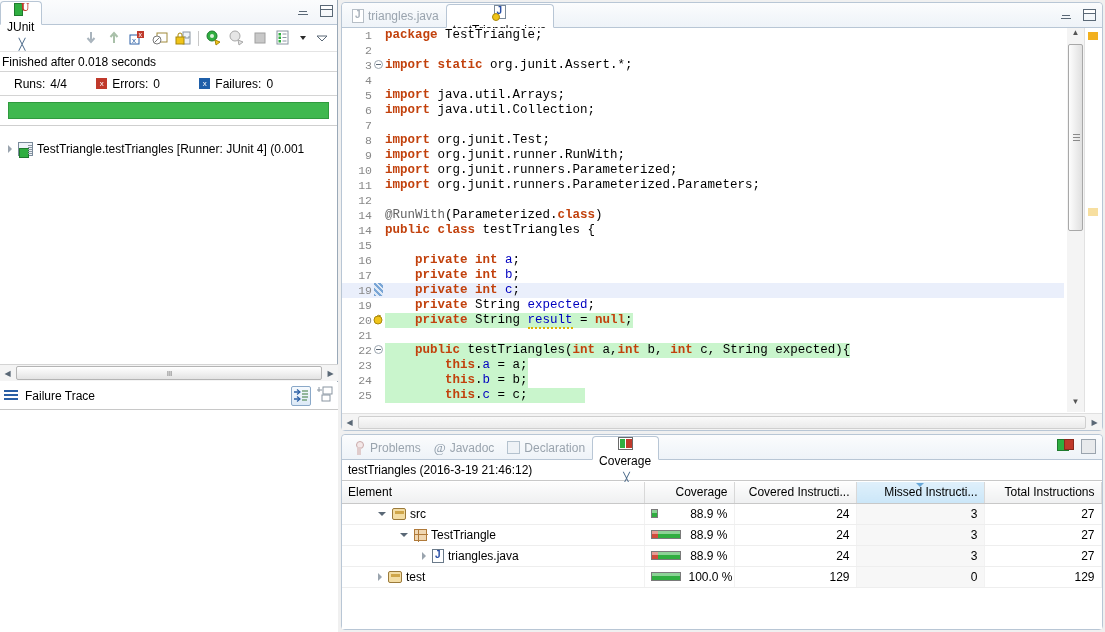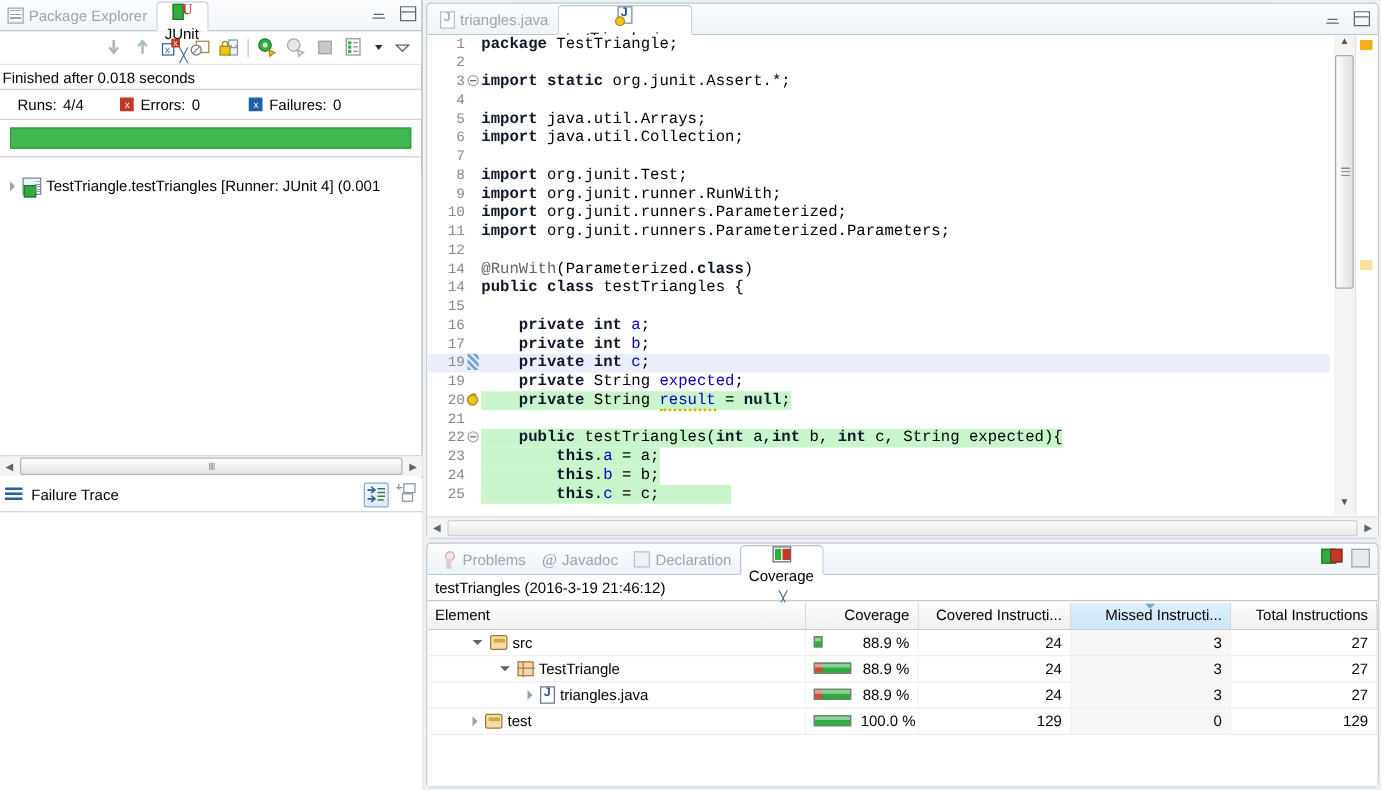--- a/index.html
+++ b/index.html
@@ -187,21 +187,21 @@
   .cline .marker { position: absolute; left: 31px; width: 11px; text-align:center; }
   .cline .code { position: absolute; left: 43px; }
   .cline.hl-blue { background: #eaeffb; }
   .cline .hl-green { background: #c9f5cc; }
   .fold {
     display:inline-block; width: 9px; height: 9px; border: 1px solid #9aa4ae;
     border-radius: 50%; position: relative; background:#fff; vertical-align: middle;
   }
   .fold::after{ content:""; position:absolute; left:1px; top:3px; width:5px; height:1px; background:#5a6876;}
 
-  .k { color: #0f172a; font-weight: bold; }       
+  .k { color: #c2410c; font-weight: bold; }       
   .an { color: #646464; }                          
   .fld { color: #0000c0; }
   .warnund { border-bottom: 2px dotted #e0b000; }
 
   #ed-vscroll {
     position: absolute; right: 18px; top: 0; width: 17px; bottom: 18px;
     background: #f4f4f4;
   }
   #ed-vsup, #ed-vsdown { height: 15px; text-align: center; font-size: 8px; color: #555; }
   #ed-vsthumb {
@@ -329,24 +329,20 @@
   .ic-exportdoc{width:15px;height:15px;background:#e8eaec;border:1px solid #9aa4ae;}
 </style>
 </head>
 <body>
 
 <div id="app">
 
   <div id="leftpanel">
 
     <div class="tabstrip" id="left-tabstrip">
-      <div class="tab">
-        <span class="ic ic-pkgexp"></span>
-        <span>Package Explorer</span>
-      </div>
       <div class="tab active">
         <span class="ic ic-junit"></span>
         <span>JUnit</span>
         <span class="closex">╳</span>
       </div>
       <div class="viewbtns">
         <div class="minbtn"></div>
         <div class="maxbtn"></div>
       </div>
     </div>

